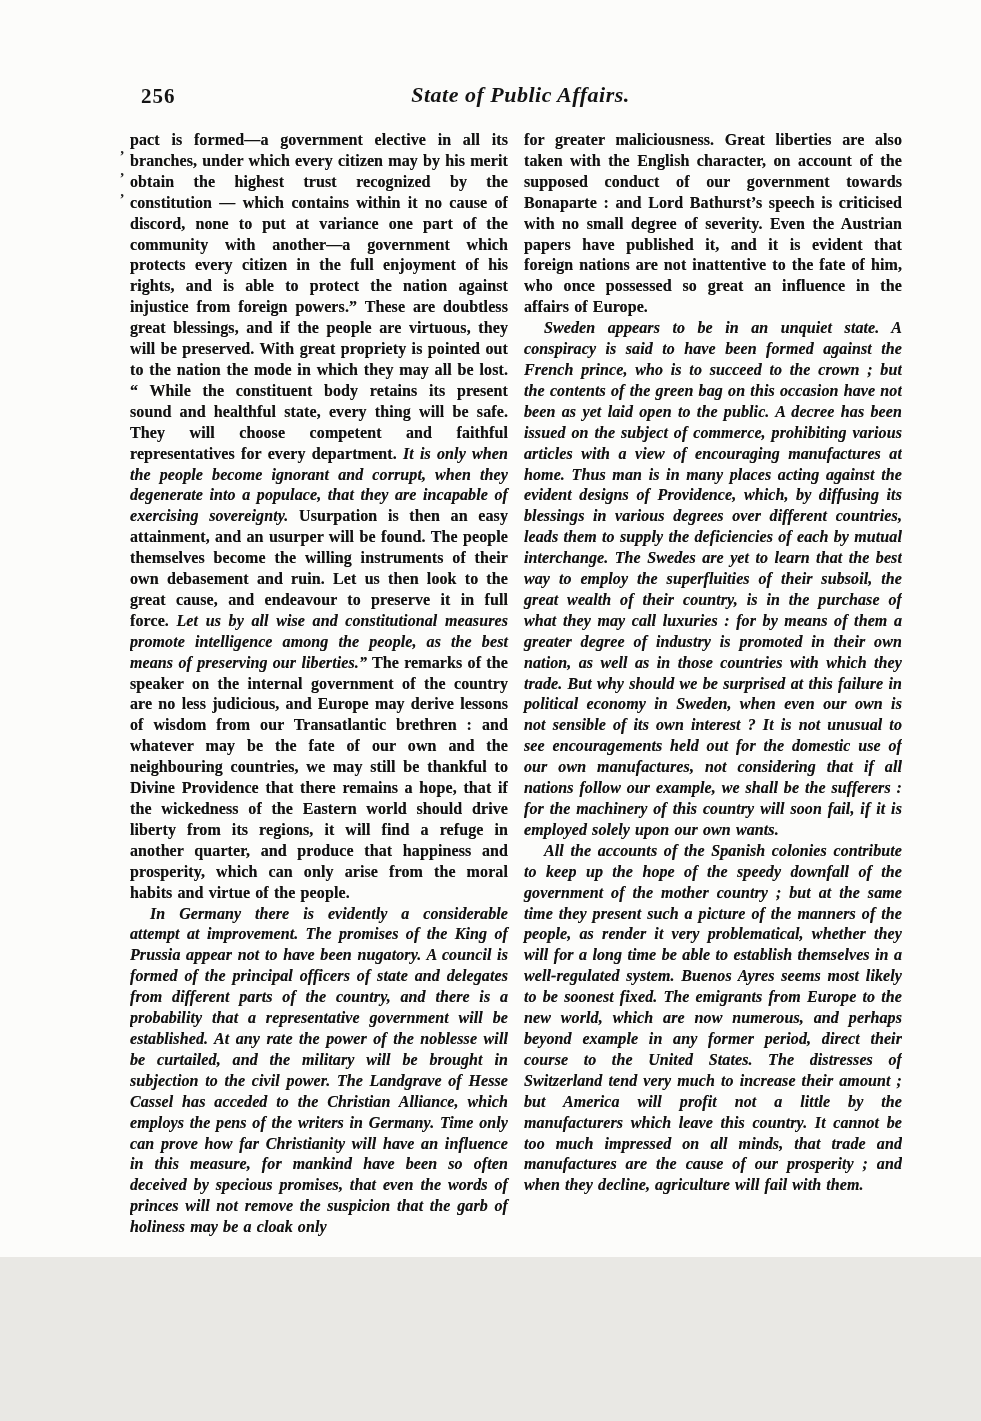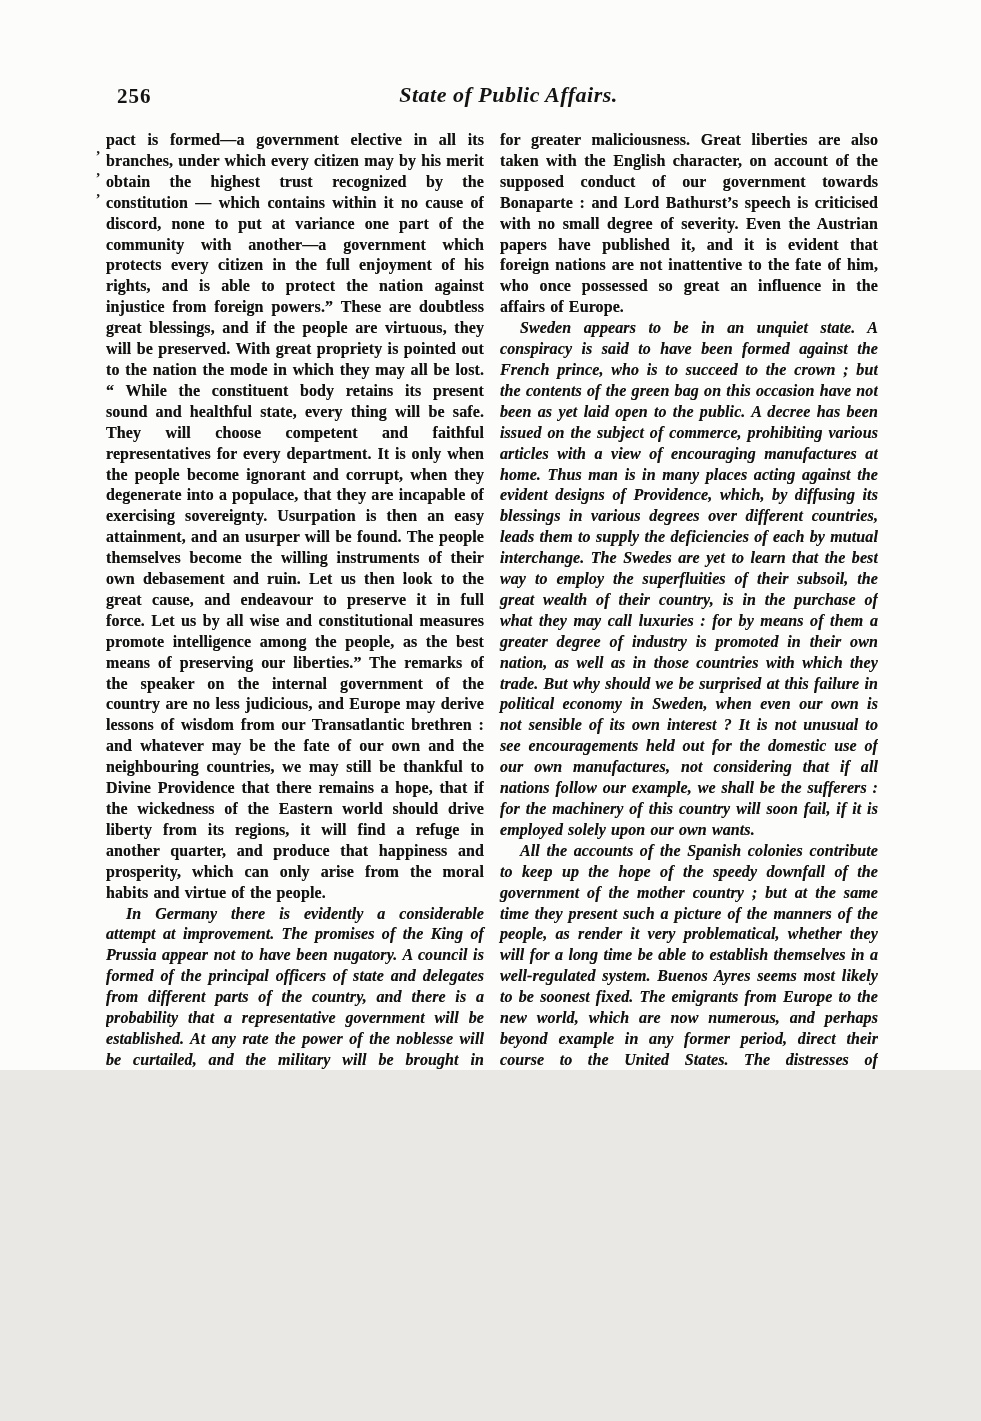--- a/index.html
+++ b/index.html
@@ -1,24 +1,25 @@
 <!DOCTYPE html>
 <html><head>
 <meta charset="utf-8">
 <style>
   * { margin:0; padding:0; box-sizing:border-box; }
   html, body { background:#e9e8e4; }
   .page {
     position:relative;
-    width:981px; height:1070px;
+    width:981px; height:1257px;
     margin:0 auto;
     background:#fcfcfa;
     color:#1a1a1a;
     font-family:"Liberation Serif", serif;
     overflow:hidden;
+    padding-left:24px;
   }
   .scan-layer { filter: blur(0.3px) contrast(1.06); }
   .page-number {
     position:absolute; left:117px; top:84px;
     font-size:21px; font-weight:bold; letter-spacing:1px;
   }
   .running-title {
     position:absolute; left:0; right:0; top:82px;
     text-align:center;
     font-size:22px; font-style:italic; font-weight:bold;
@@ -42,21 +43,21 @@
     font-size:16px;
     line-height:20.9px;
     font-weight:700;
     text-align:justify;
     letter-spacing:0.1px;
     word-spacing:1px;
     color:#181818;
     text-shadow:0 0 0.5px rgba(20,20,20,0.55);
   }
   .para.indent { text-indent:20px;font-style:italic; }
-  .seg-italic { }
+  .seg-italic { font-style:italic; }
   .footer-divider {
     position:absolute; left:50%; top:1314px;
     transform:translateX(-50%);
     width:92px; height:3px;
     background:#161616;
     border-radius:40% / 100%;
     box-shadow:0 0 1px rgba(0,0,0,0.6);
   }
 </style>
 </head>

